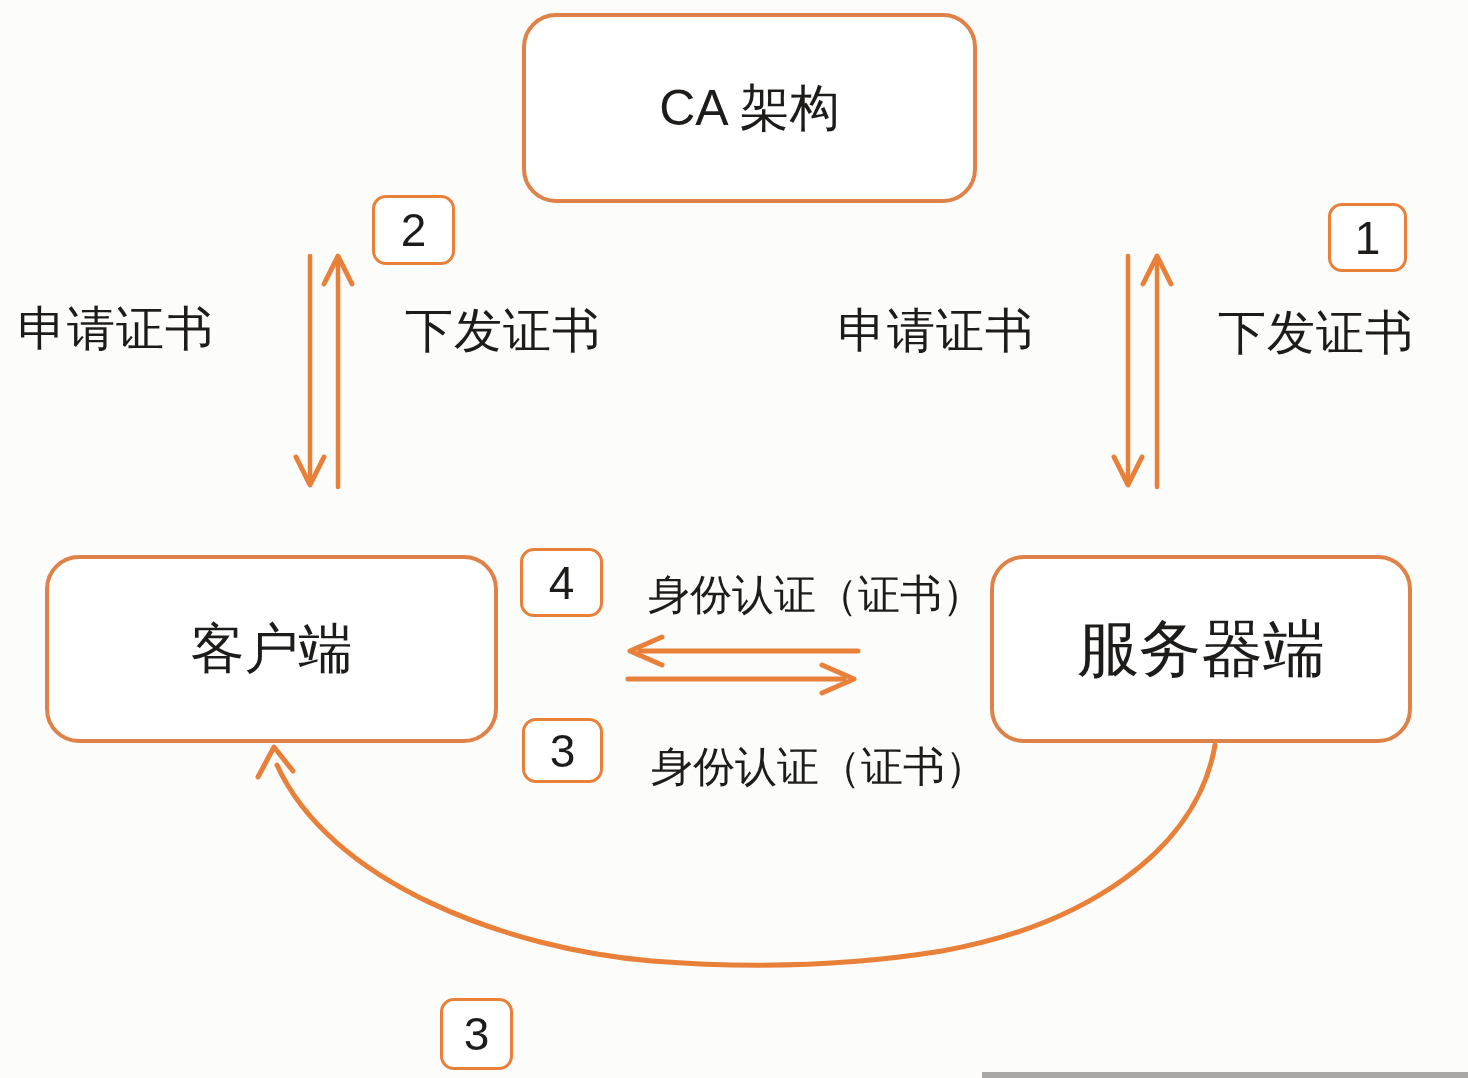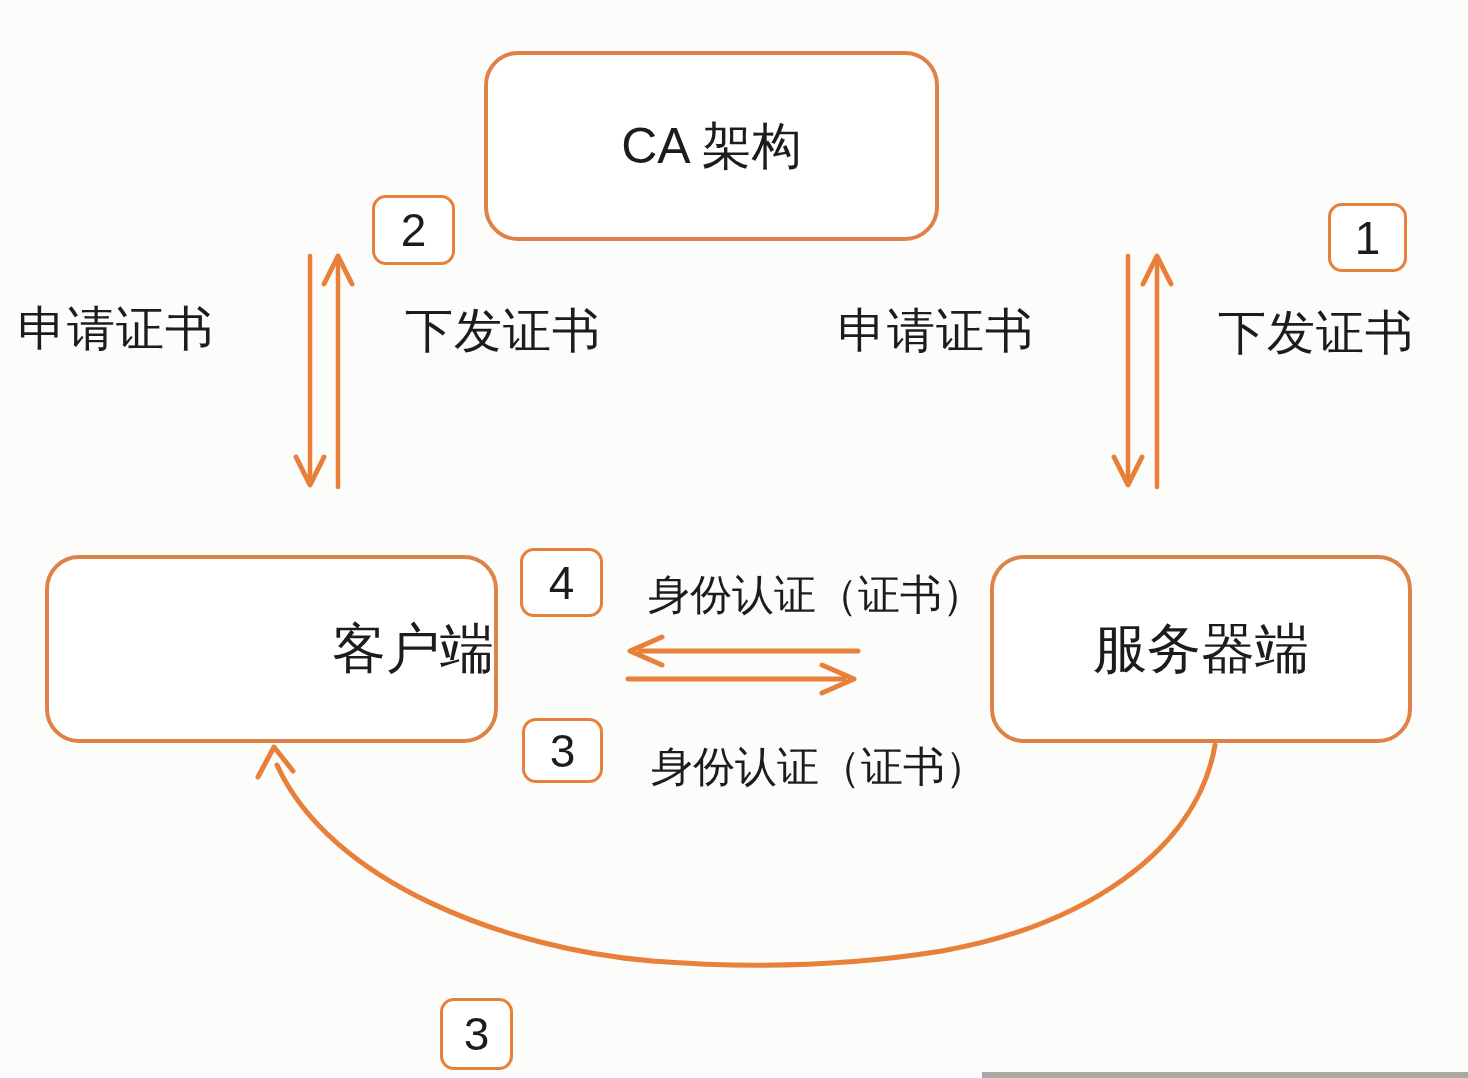--- a/index.html
+++ b/index.html
@@ -30,23 +30,23 @@
   .node {
     position: absolute;
     border: 4px solid var(--box-border);
     border-radius: 34px;
     background: #fff;
     display: flex;
     align-items: center;
     justify-content: center;
     white-space: nowrap;
   }
-  #node-ca     { left: 484px; top: 13px;  width: 455px; height: 190px; font-size: 50px; margin-top: 38px; }
-  #node-client { left: 45px;  top: 555px; width: 453px; height: 188px; font-size: 54px; justify-content: flex-end; }
-  #node-server { left: 990px; top: 555px; width: 422px; height: 188px; font-size: 54px; }
+  #node-ca     { left: 522px; top: 13px;  width: 455px; height: 190px; font-size: 50px; }
+  #node-client { left: 45px;  top: 555px; width: 453px; height: 188px; font-size: 54px; }
+  #node-server { left: 990px; top: 555px; width: 422px; height: 188px; font-size: 62px; }
   .badge {
     position: absolute;
     border: 3.5px solid var(--accent);
     border-radius: 14px;
     background: #fff;
     display: flex;
     align-items: center;
     justify-content: center;
     font-size: 46px;
     color: var(--text);

